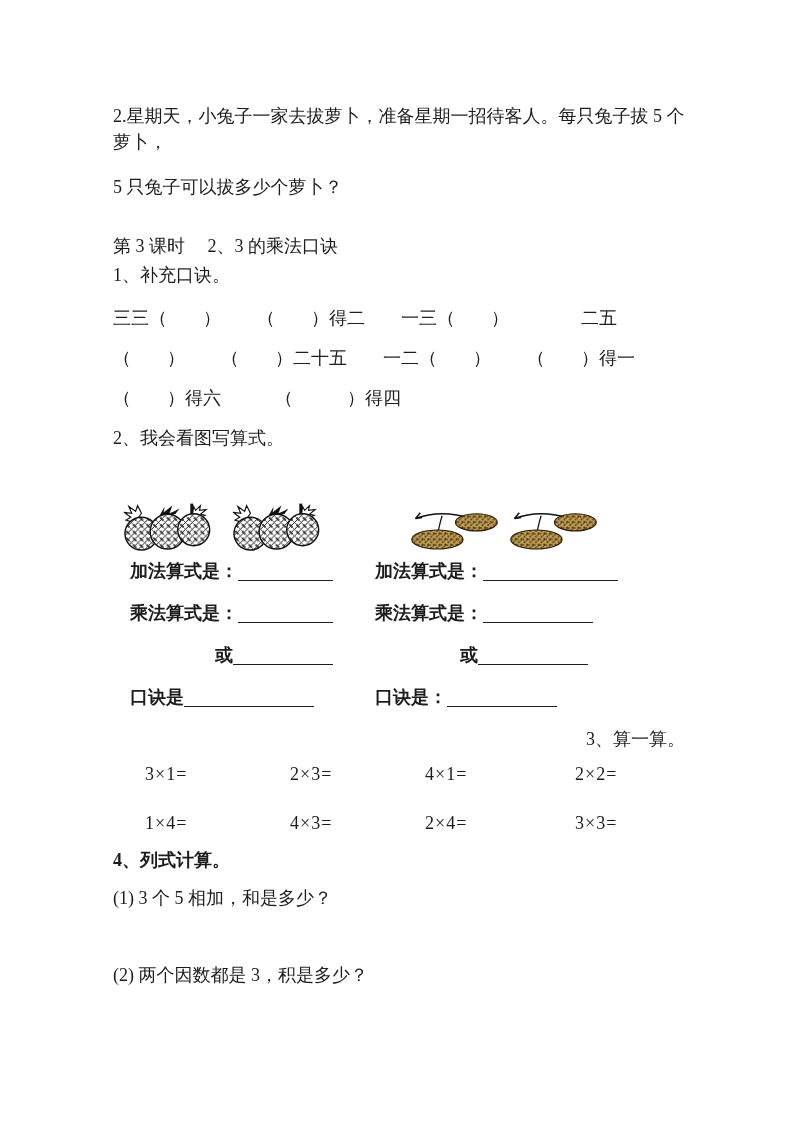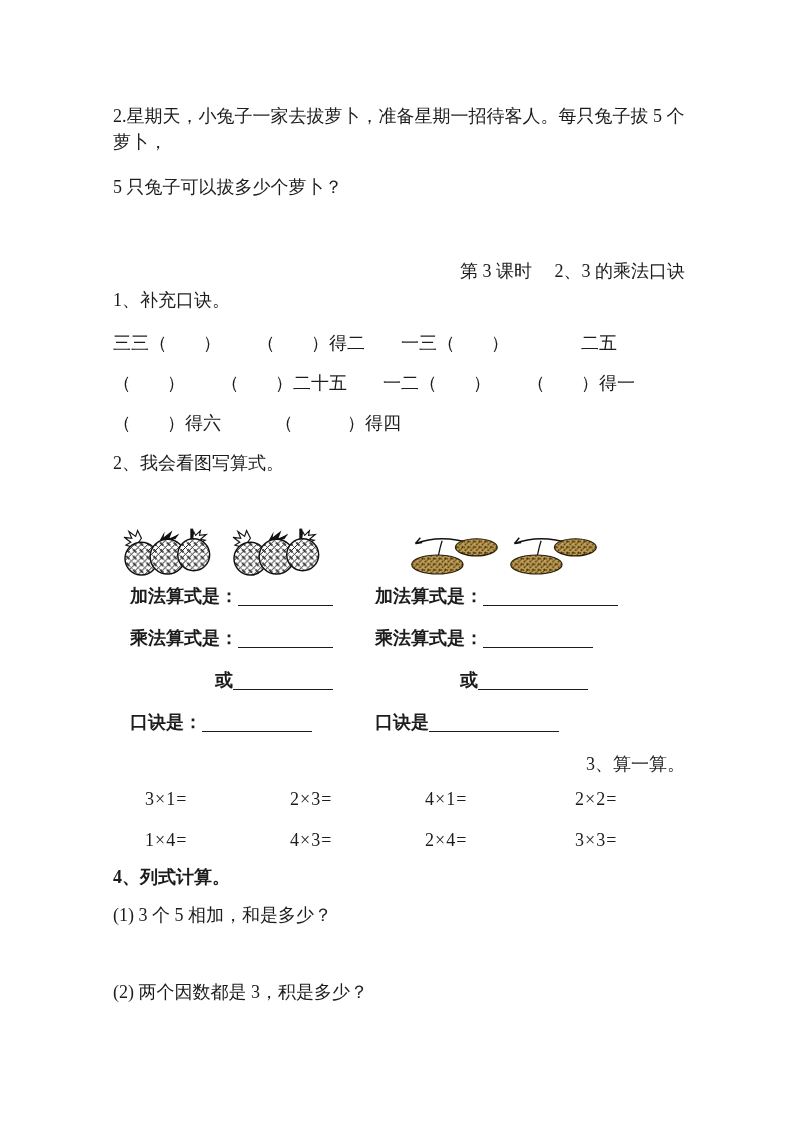--- a/index.html
+++ b/index.html
@@ -9,21 +9,21 @@
     margin:0 auto;
     background:#ffffff;
     color:#1c1c1c;
     font-family:"Liberation Serif","DejaVu Serif",serif;
     font-size:18px;
     box-sizing:border-box;
     padding:103px 108px 0 113px;
     overflow:hidden;
   }
   .p2-line { line-height:26px; margin:0 0 19px 0; white-space:pre-wrap; }
-  .title { text-align:right; line-height:28px; margin:57px 0 0 0; white-space:pre; }
+  .title { text-align:left; line-height:28px; margin:32px 0 0 0; white-space:pre; }
   .s-heading { line-height:25px; margin:0; }
   .s1-heading { margin-top:3px; }
   .rhyme { line-height:25px; margin:0 0 15px 0; white-space:pre; }
   .rhyme-first { margin-top:18px; }
   .s2-heading { margin-top:4px; }
 
   .images-row { display:flex; align-items:flex-end; margin:41px 0 0 8px; height:60px; }
   .cluster { display:flex; align-items:flex-end; }
   .cluster-left  { gap:12px; }
   .cluster-right { margin-left:80px; gap:4px; }
@@ -38,21 +38,21 @@
     height:21px;
     vertical-align:-4px;
   }
   .bl-95 { width:95px; } .bl-100 { width:100px; } .bl-110 { width:110px; }
   .bl-130 { width:130px; } .bl-135 { width:135px; }
 
   .s3-heading { margin-top:0;text-align:right; }
   .calc {
     display:grid;
     grid-template-columns:145px 135px 150px auto;
-    row-gap:16px;
+    row-gap:24px;
     margin:10px 0 0 32px;
   }
   .calc span { line-height:25px; letter-spacing:1px; }
 
   .s4-heading { margin-top:12px;font-weight:bold; }
   .word-q { line-height:25px; margin:0; white-space:pre-wrap; }
   .q1 { margin-top:13px; }
   .q2 { margin-top:52px; }
 
   .hidden-defs { position:absolute; width:0; height:0; overflow:hidden; }
@@ -141,24 +141,24 @@
     <div class="fill-row">
       <span>乘法算式是：</span><span class="blank bl-110"></span>
     </div>
     <div class="fill-row or-row">
       <span>或</span><span class="blank bl-100"></span>
     </div>
     <div class="fill-row or-row">
       <span>或</span><span class="blank bl-110"></span>
     </div>
     <div class="fill-row">
-      <span>口诀是：</span><span class="blank bl-110"></span>
+      <span>口诀是</span><span class="blank bl-130"></span>
     </div>
     <div class="fill-row">
-      <span>口诀是</span><span class="blank bl-130"></span>
+      <span>口诀是：</span><span class="blank bl-110"></span>
     </div>
   </div>
 
   <p class="s-heading s3-heading">3、算一算。</p>
   <div class="calc">
     <span>3×1=</span>
     <span>2×3=</span>
     <span>4×1=</span>
     <span>2×2=</span>
     <span>1×4=</span>

